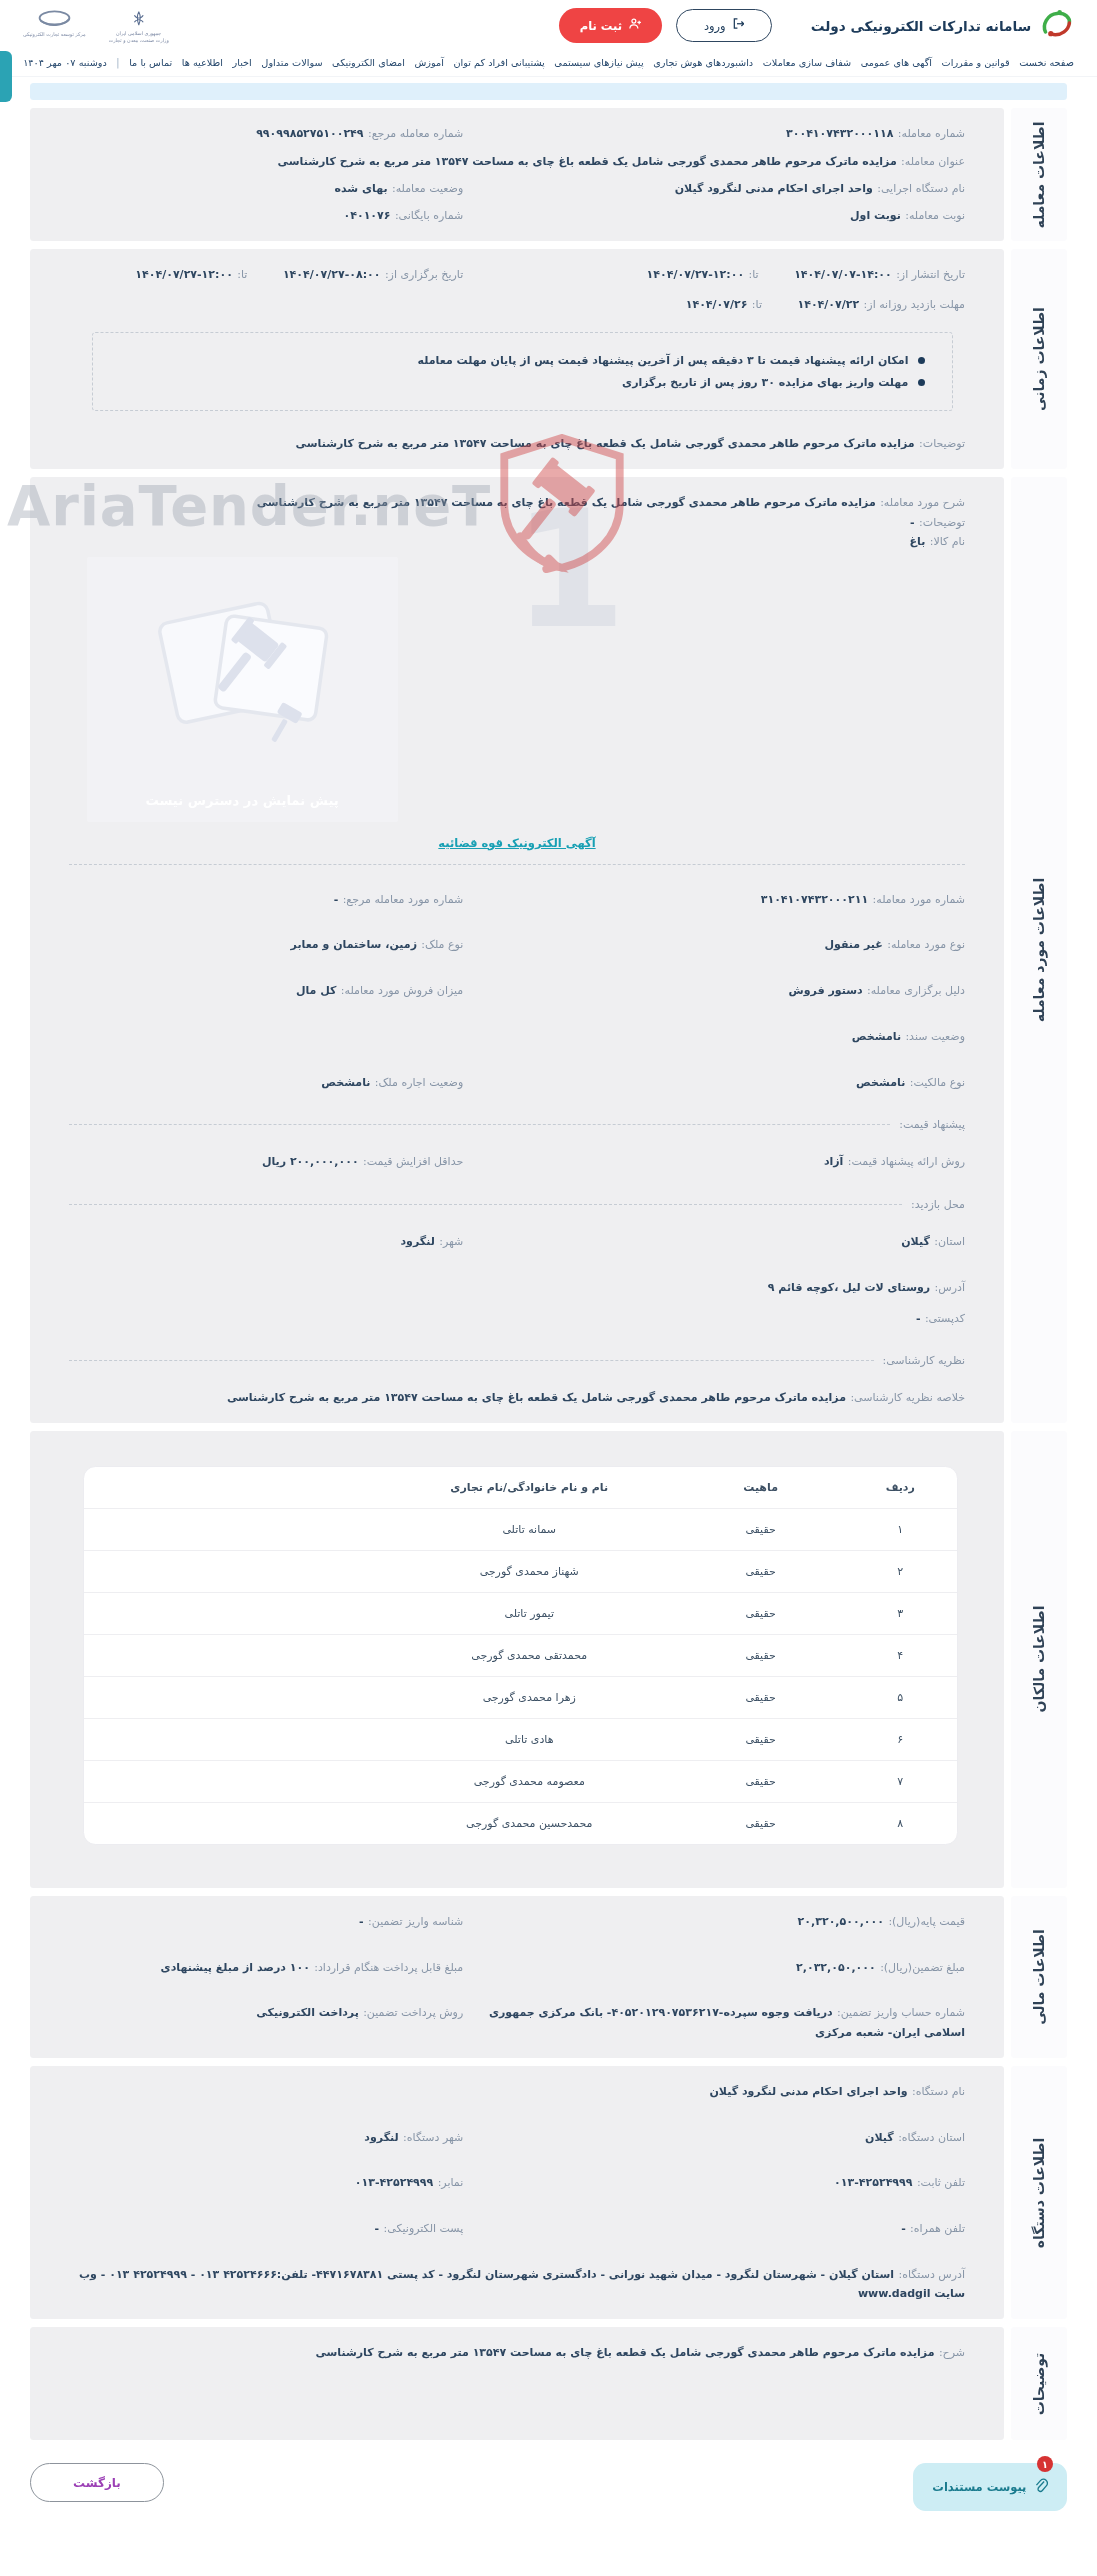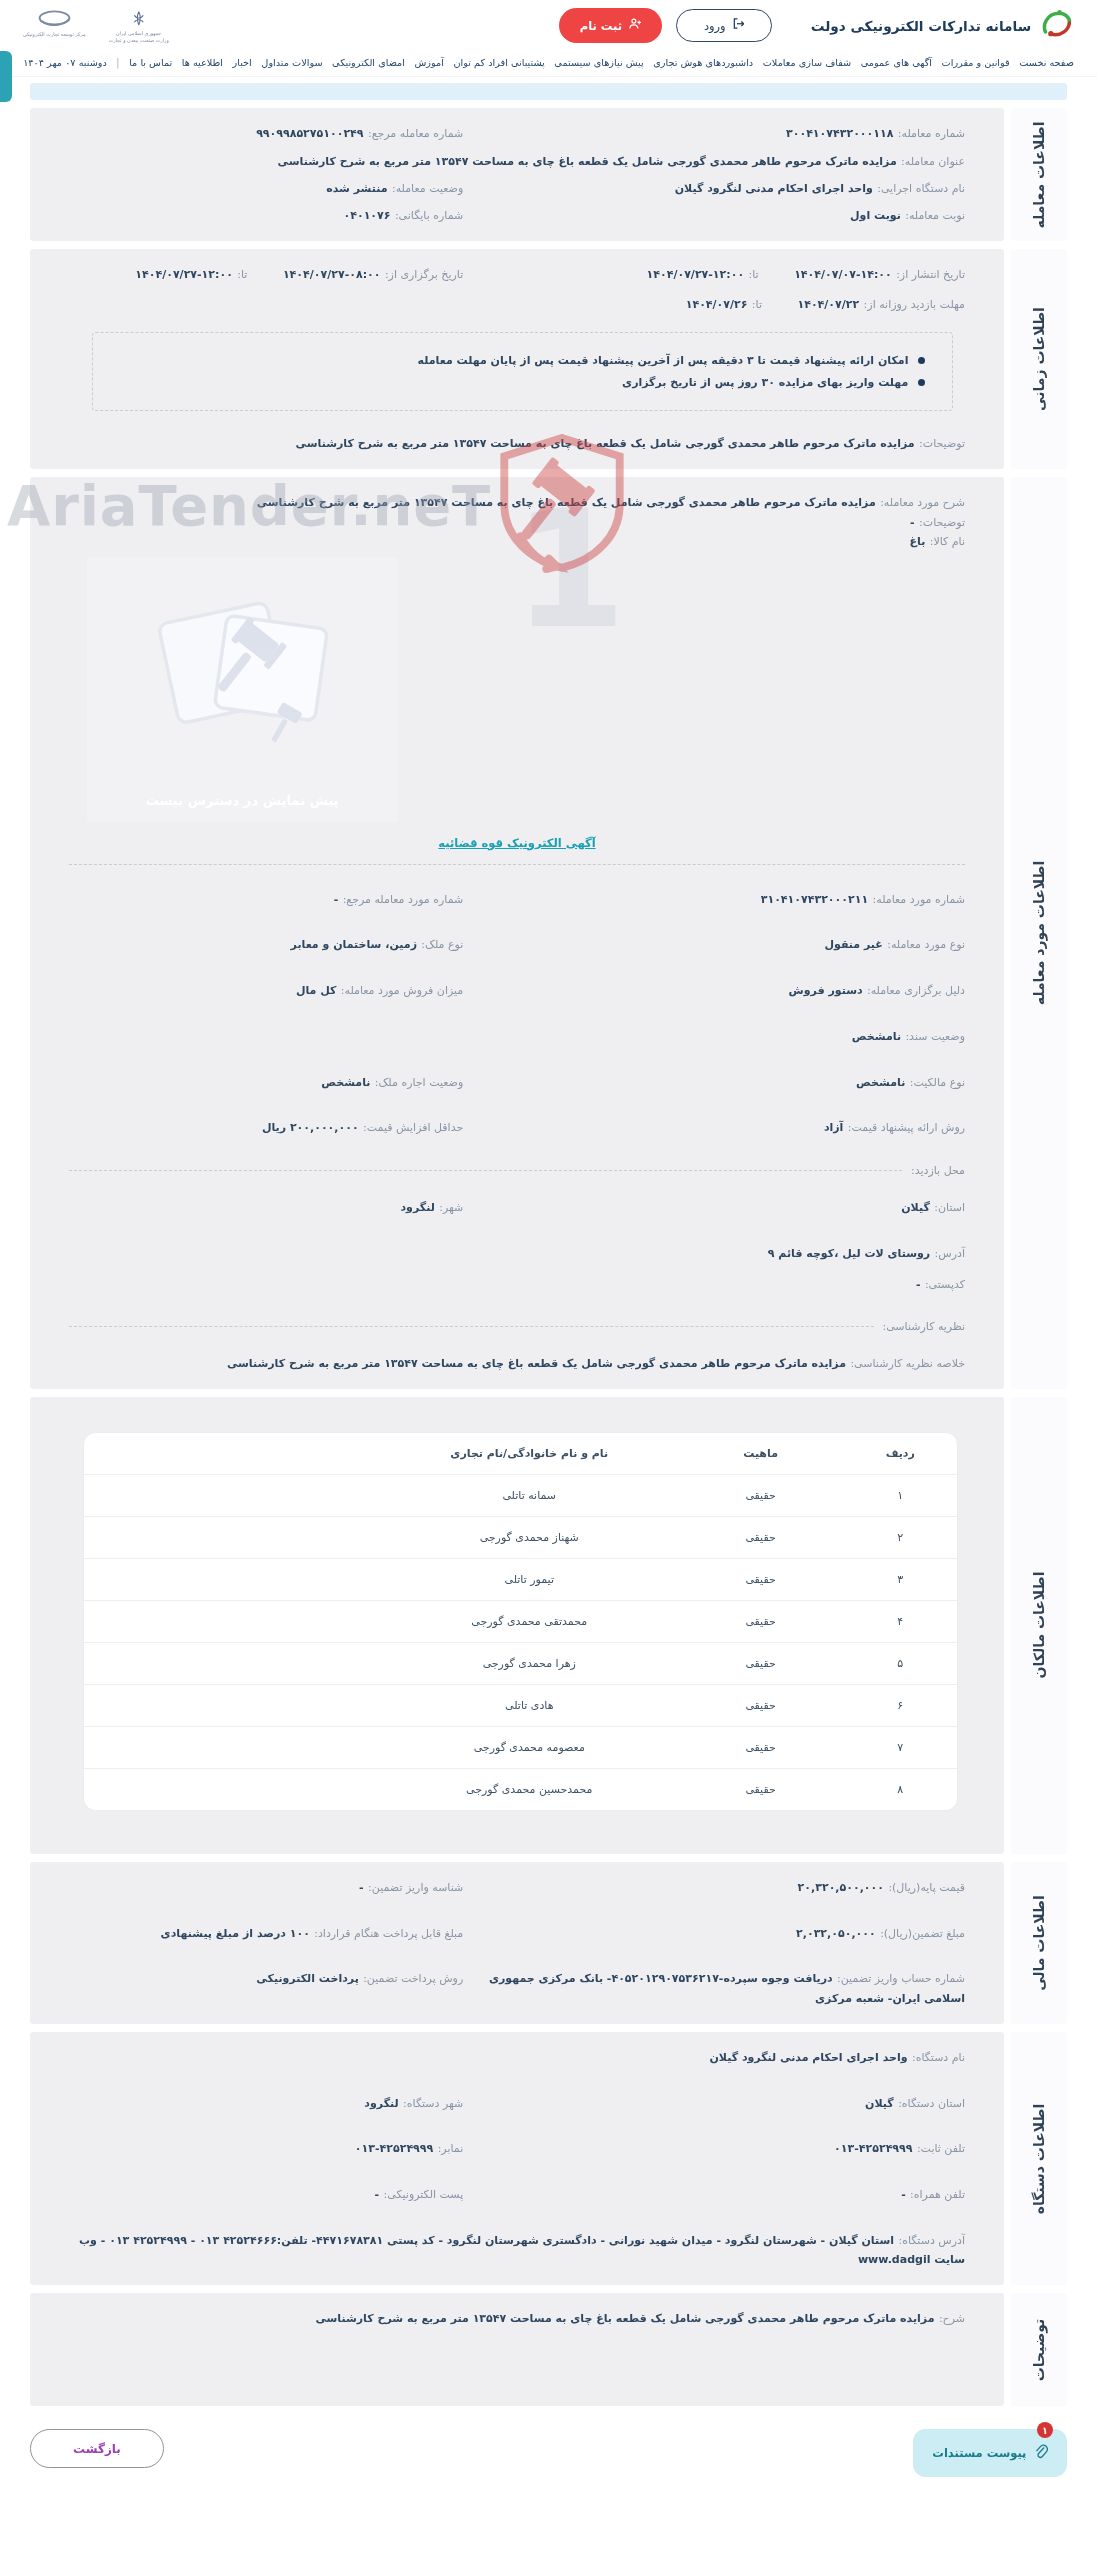--- a/index.html
+++ b/index.html
@@ -160,21 +160,21 @@
       <span class="vlabel">اطلاعات معامله</span>
     </div>
     <div class="card-body">
       <div class="row">
         <div class="f"><span class="l">شماره معامله:</span><b class="v ltr">۳۰۰۴۱۰۷۴۳۲۰۰۰۱۱۸</b></div>
         <div class="f"><span class="l">شماره معامله مرجع:</span><b class="v ltr">۹۹۰۹۹۸۵۲۷۵۱۰۰۲۴۹</b></div>
       </div>
       <div class="f" style="margin-bottom:8px"><span class="l">عنوان معامله:</span><b class="v">مزایده ماترک مرحوم طاهر محمدی گورجی شامل یک قطعه باغ چای به مساحت ۱۳۵۴۷ متر مربع به شرح کارشناسی</b></div>
       <div class="row">
         <div class="f"><span class="l">نام دستگاه اجرایی:</span><b class="v">واحد اجرای احکام مدنی لنگرود گیلان</b></div>
-        <div class="f"><span class="l">وضعیت معامله:</span><b class="v">منتشر شده</b></div>
+        <div class="f"><span class="l">وضعیت معامله:</span><b class="v">بهای شده</b></div>
       </div>
       <div class="row" style="margin-bottom:0">
         <div class="f"><span class="l">نوبت معامله:</span><b class="v">نوبت اول</b></div>
         <div class="f"><span class="l">شماره بایگانی:</span><b class="v ltr">۰۴۰۱۰۷۶</b></div>
       </div>
     </div>
   </section>
 
   <section class="card c2">
     <div class="card-strip">
@@ -261,20 +261,24 @@
         <div class="f"><span class="l">میزان فروش مورد معامله:</span><b class="v">کل مال</b></div>
       </div>
       <div class="row sp">
         <div class="f"><span class="l">وضعیت سند:</span><b class="v">نامشخص</b></div>
       </div>
       <div class="row sp">
         <div class="f"><span class="l">نوع مالکیت:</span><b class="v">نامشخص</b></div>
         <div class="f"><span class="l">وضعیت اجاره ملک:</span><b class="v">نامشخص</b></div>
       </div>
 
+      <div class="heading-dash">
+          <span class="htxt">پیشنهاد قیمت:</span>
+          <span class="fill"></span>
+        </div>
       <div class="row sp">
         <div class="f"><span class="l">روش ارائه پیشنهاد قیمت:</span><b class="v">آزاد</b></div>
         <div class="f"><span class="l">حداقل افزایش قیمت:</span><b class="v">۲۰۰,۰۰۰,۰۰۰ ریال</b></div>
       </div>
 
       <div class="heading-dash">
           <span class="htxt">محل بازدید:</span>
           <span class="fill"></span>
         </div>
       <div class="row sp">

